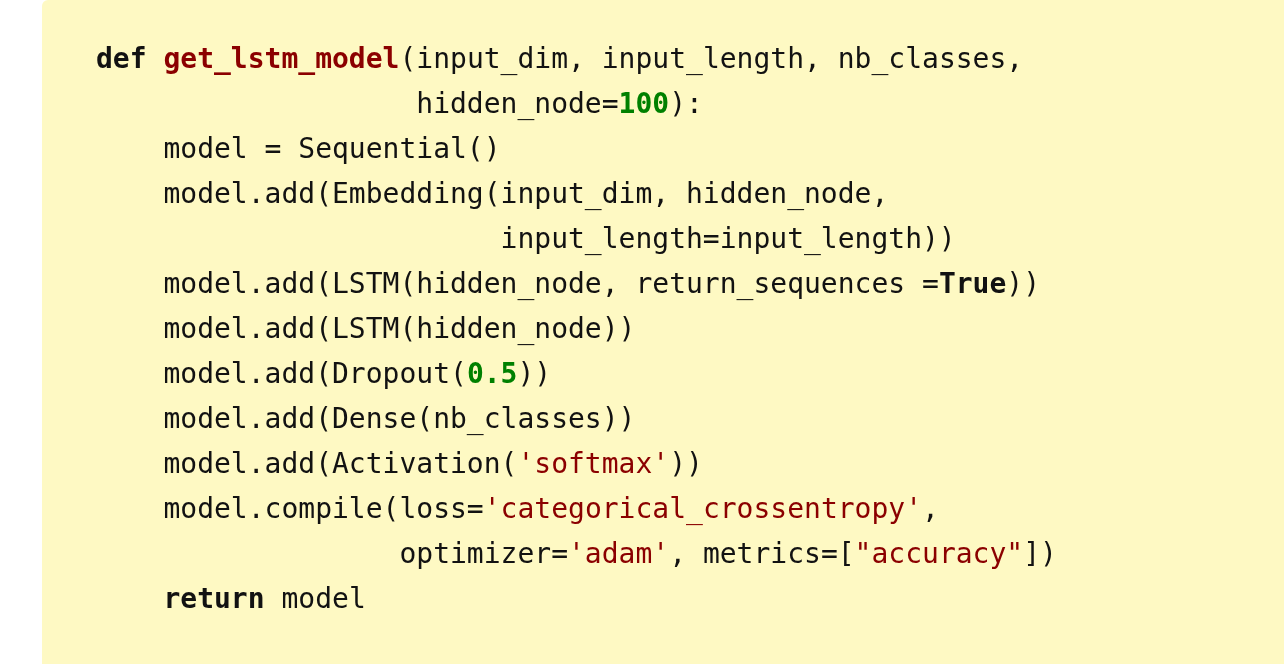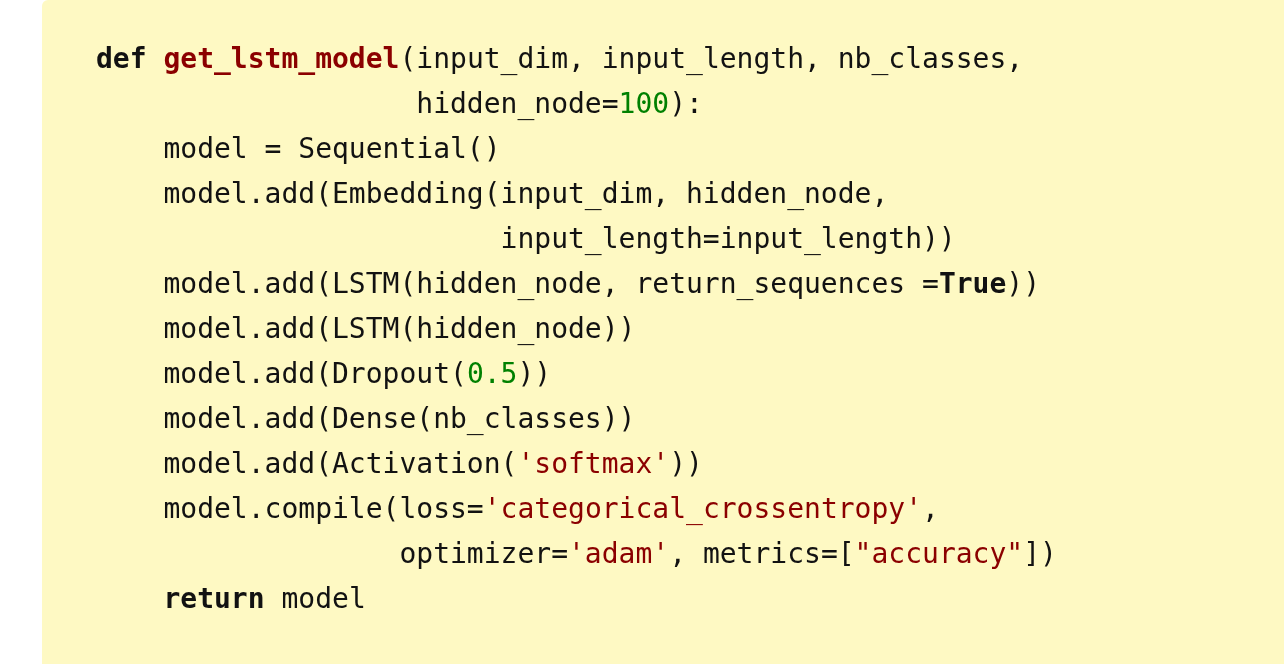--- a/index.html
+++ b/index.html
@@ -51,21 +51,21 @@
     white-space: pre;
     -webkit-font-smoothing: antialiased;
   }
 
   .ln { display: block; height: 45px; }
 
   
   .kw   { color: #121212; font-weight: bold; }   
   .fn   { color: #8b0000; font-weight: bold; }   
   .str  { color: #8b0000; font-weight: normal; text-align: center; } 
-  .num  { color: #008000; font-weight: normal; } 
+  .num  { color: #008000; font-weight: bold; } 
   .pl   { color: #121212; }                      
 </style>
 </head>
 <body>
 
 <div id="code-card">
   <pre id="code-block"><span class="ln"><span class="kw">def</span><span class="pl"> </span><span class="fn">get_lstm_model</span><span class="pl">(input_dim, input_length, nb_classes,</span></span><span class="ln"><span class="pl">                   hidden_node=</span><span class="num">100</span><span class="pl">):</span></span><span class="ln"><span class="pl">    model = Sequential()</span></span><span class="ln"><span class="pl">    model.add(Embedding(input_dim, hidden_node,</span></span><span class="ln"><span class="pl">                        input_length=input_length))</span></span><span class="ln"><span class="pl">    model.add(LSTM(hidden_node, return_sequences =</span><span class="kw">True</span><span class="pl">))</span></span><span class="ln"><span class="pl">    model.add(LSTM(hidden_node))</span></span><span class="ln"><span class="pl">    model.add(Dropout(</span><span class="num">0.5</span><span class="pl">))</span></span><span class="ln"><span class="pl">    model.add(Dense(nb_classes))</span></span><span class="ln"><span class="pl">    model.add(Activation(</span><span class="str">'softmax'</span><span class="pl">))</span></span><span class="ln"><span class="pl">    model.compile(loss=</span><span class="str">'categorical_crossentropy'</span><span class="pl">,</span></span><span class="ln"><span class="pl">                  optimizer=</span><span class="str">'adam'</span><span class="pl">, metrics=[</span><span class="str">"accuracy"</span><span class="pl">])</span></span><span class="ln"><span class="pl">    </span><span class="kw">return</span><span class="pl"> model</span></span></pre>
 </div>
 
 </body></html>

